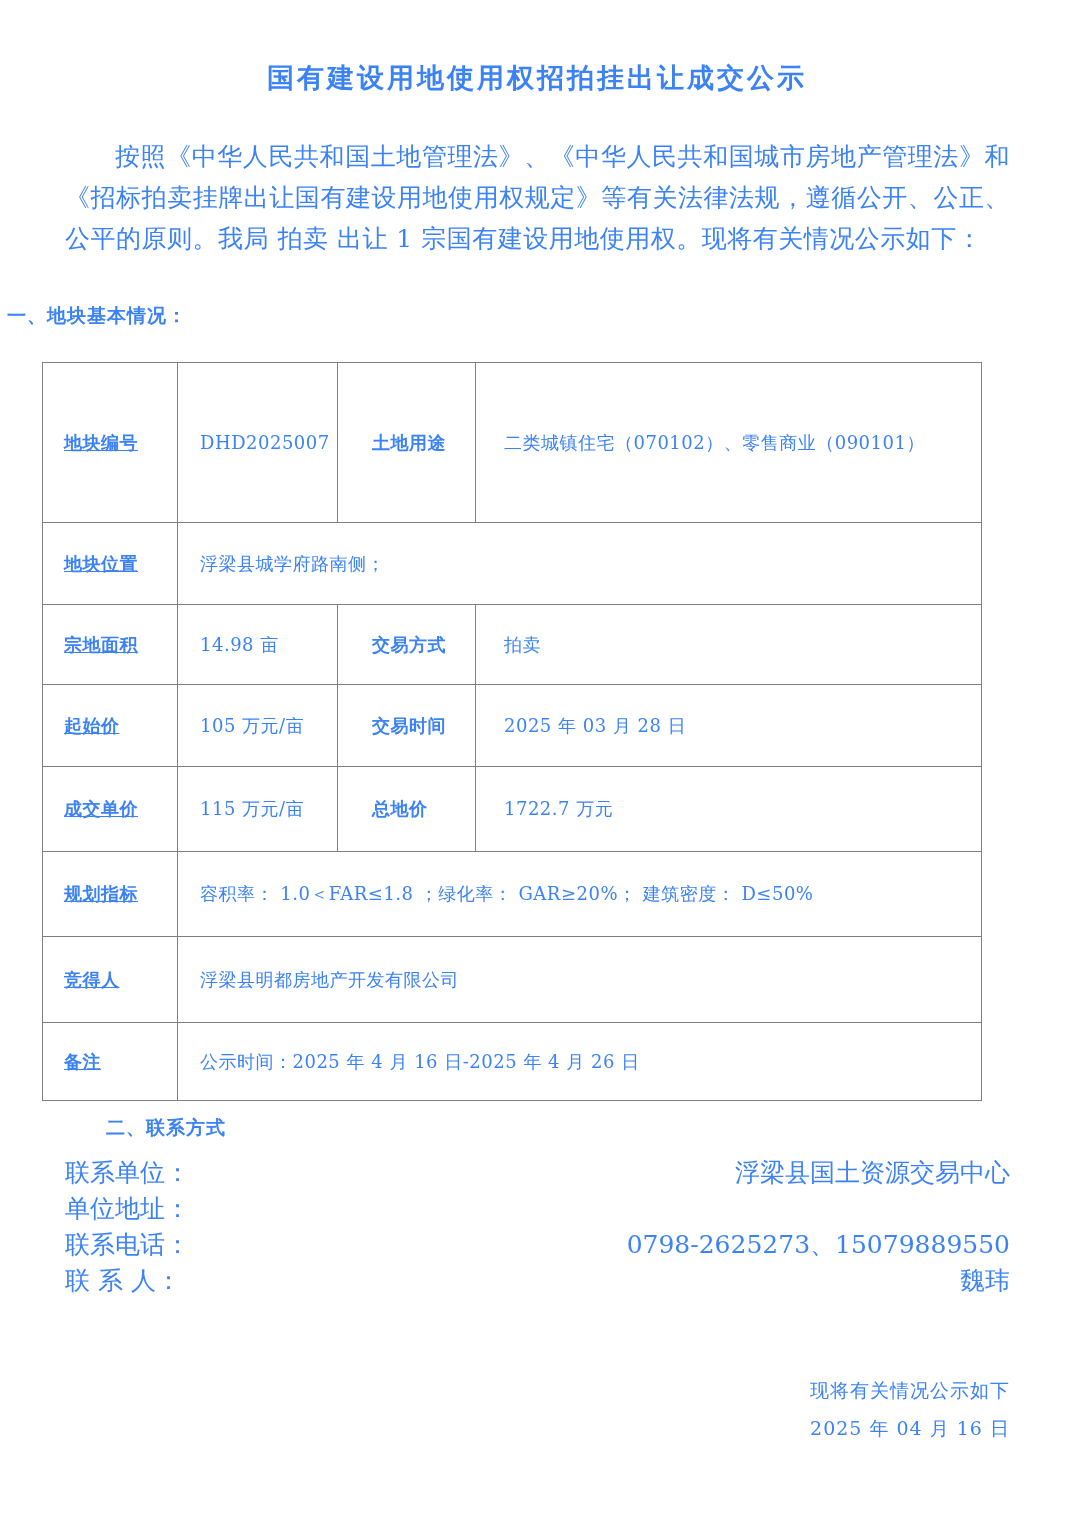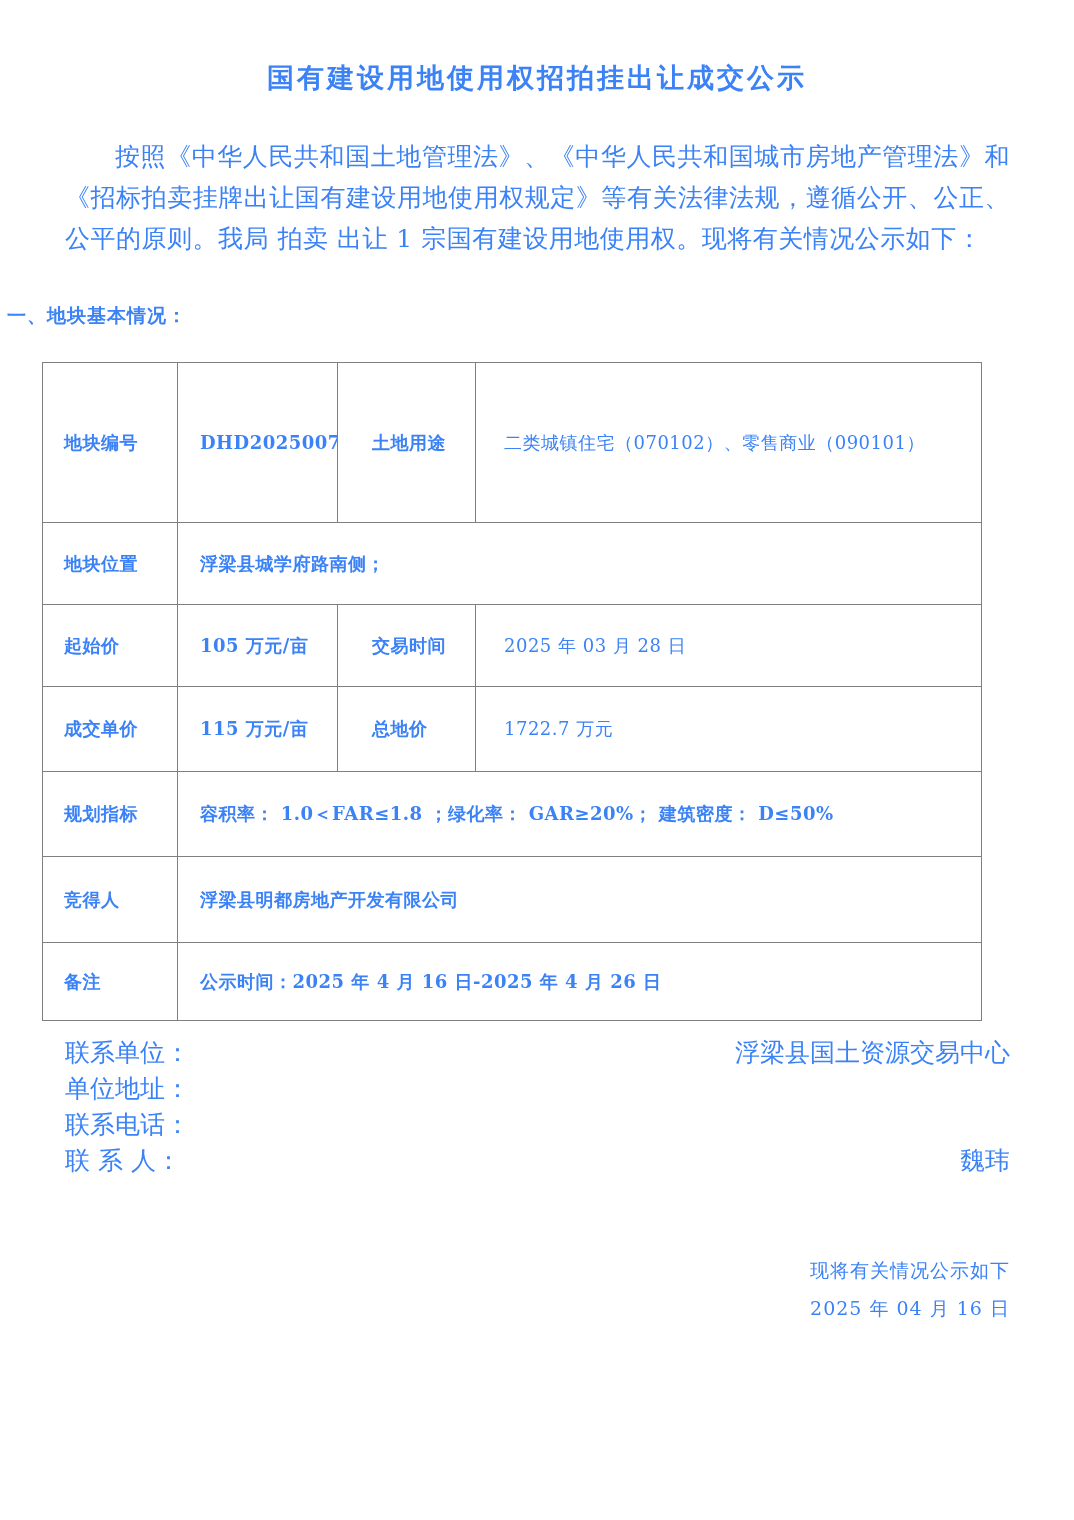--- a/index.html
+++ b/index.html
@@ -54,27 +54,28 @@
     border: 1px solid #7f7f7f;
     vertical-align: middle;
     font-size: 18px;
     letter-spacing: 0.5px;
     overflow: hidden;
   }
   td.lbl {
     font-family: "DejaVu Sans", "Liberation Sans", sans-serif;
     font-weight: 700;
     padding-left: 21px;
+    text-decoration: underline;
   }
   td.lbl3 {
     font-family: "DejaVu Sans", "Liberation Sans", sans-serif;
     font-weight: 700;
     padding-left: 34px;
   }
-  td.val2 { padding-left: 22px; font-weight: bold; }
+  td.val2 { padding-left: 22px; }
   td.val4 { padding-left: 28px; }
   tr.r1 { height: 160px; }
   tr.r2 { height: 82px; }
   tr.r3 { height: 80px; }
   tr.r4 { height: 82px; }
   tr.r5 { height: 85px; }
   tr.r6 { height: 85px; }
   tr.r7 { height: 86px; }
   tr.r8 { height: 78px; }
   .contact-block {
@@ -122,20 +123,26 @@
       <tr class="r1">
         <td class="lbl">地块编号</td>
         <td class="val2">DHD2025007</td>
         <td class="lbl3">土地用途</td>
         <td class="val4">二类城镇住宅（070102）、零售商业（090101）</td>
       </tr>
       <tr class="r2">
         <td class="lbl">地块位置</td>
         <td class="val2" colspan="3">浮梁县城学府路南侧；</td>
       </tr>
+      <tr class="r3">
+        <td class="lbl">宗地面积</td>
+        <td class="val2">14.98 亩</td>
+        <td class="lbl3">交易方式</td>
+        <td class="val4">拍卖</td>
+      </tr>
       <tr class="r4">
         <td class="lbl">起始价</td>
         <td class="val2">105 万元/亩</td>
         <td class="lbl3">交易时间</td>
         <td class="val4">2025 年 03 月 28 日</td>
       </tr>
       <tr class="r5">
         <td class="lbl">成交单价</td>
         <td class="val2">115 万元/亩</td>
         <td class="lbl3">总地价</td>
@@ -149,31 +156,33 @@
         <td class="lbl">竞得人</td>
         <td class="val2" colspan="3">浮梁县明都房地产开发有限公司</td>
       </tr>
       <tr class="r8">
         <td class="lbl">备注</td>
         <td class="val2" colspan="3">公示时间：2025 年 4 月 16 日-2025 年 4 月 26 日</td>
       </tr>
     </tbody>
   </table>
 
+  <h2 class="section-heading section-2">二、联系方式</h2>
 
   <div class="contact-block">
     <div class="contact-row">
       <span class="contact-label">联系单位：</span>
       <span class="contact-value">浮梁县国土资源交易中心</span>
     </div>
     <div class="contact-row">
       <span class="contact-label">单位地址：</span>
     </div>
     <div class="contact-row">
       <span class="contact-label">联系电话：</span>
+      <span class="contact-value">0798-2625273、15079889550</span>
     </div>
     <div class="contact-row">
       <span class="contact-label">联 系 人：</span>
       <span class="contact-value">魏玮</span>
     </div>
   </div>
 
   <div class="signature">
     <div>现将有关情况公示如下</div>
     <div>2025 年 04 月 16 日</div>

